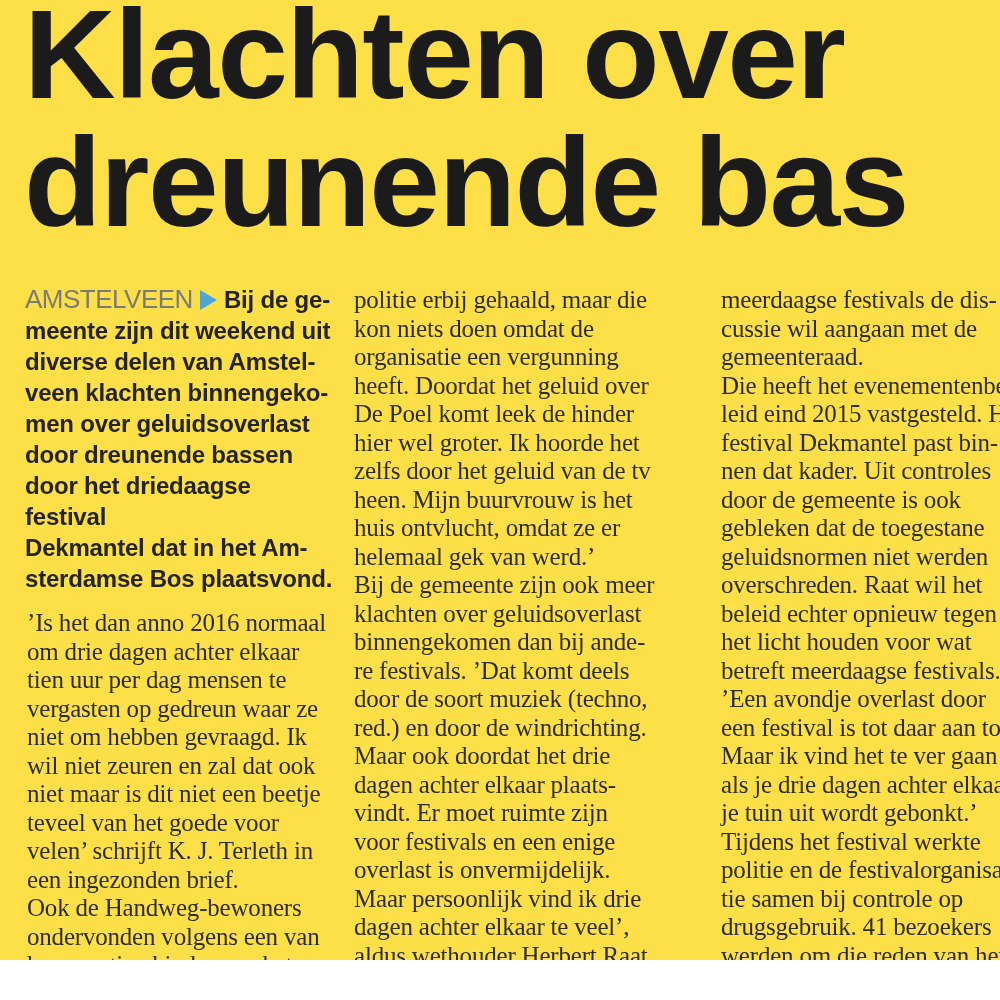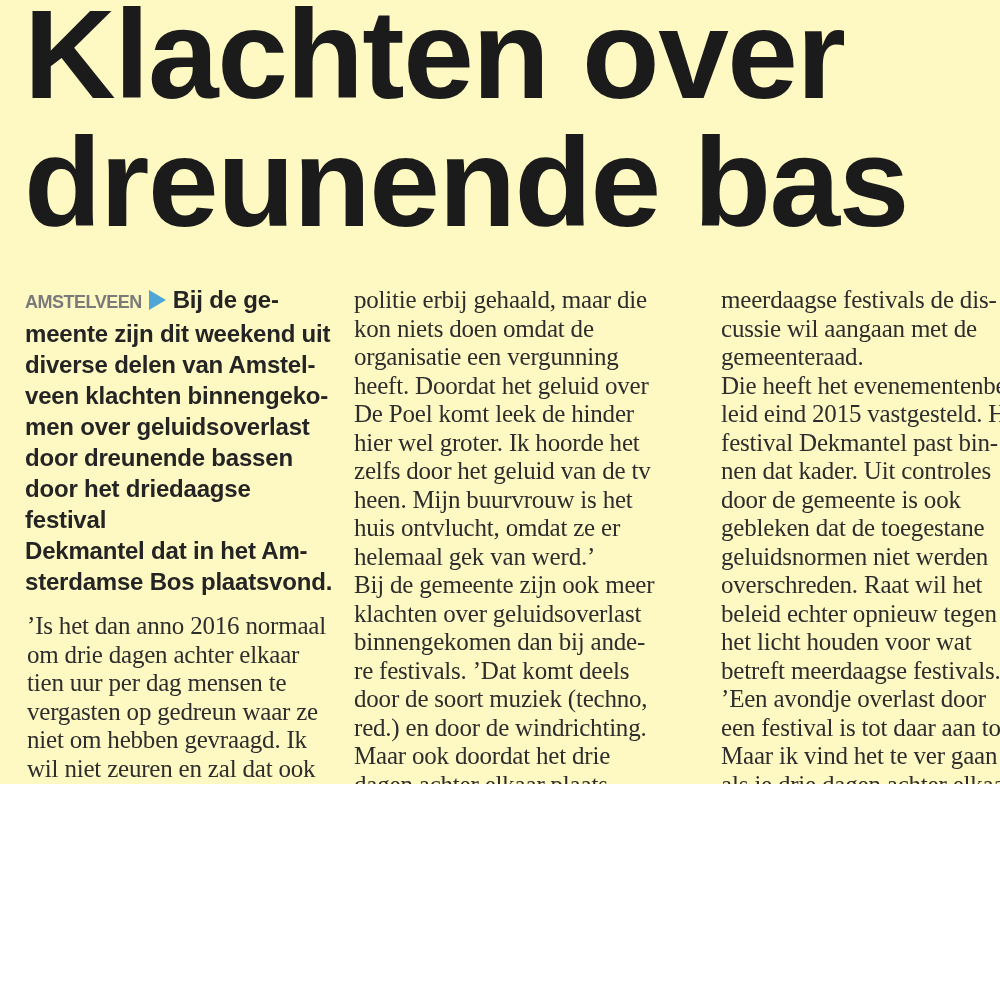--- a/index.html
+++ b/index.html
@@ -1,20 +1,20 @@
 <!DOCTYPE html>
 <html><head>
 <meta charset="utf-8">
 <style>
   html, body { margin: 0; padding: 0; background: #ffffff; }
   .page {
     position: relative;
     width: 1000px;
-    height: 784px;
-    background: #fef9c3;
+    height: 960px;
+    background: #fde047;
     overflow: hidden;
     font-family: "Liberation Sans", sans-serif;
   }
   .headline {
     position: absolute;
     left: 24px;
     top: -10px;
     margin: 0;
     font-family: "Liberation Sans", sans-serif;
     font-weight: 700;
@@ -36,22 +36,22 @@
     margin: 0;
     font-family: "Liberation Sans", sans-serif;
     font-weight: 700;
     font-size: 24px;
     line-height: 31px;
     letter-spacing: -0.2px;
     color: #242424;
     white-space: pre-line;
   }
   .kicker {
-    font-weight: 700;
-    font-size: 18px;
+    font-weight: 400;
+    font-size: 26px;
     letter-spacing: -0.5px;
     color: #7a7a7a;
   }
   .kicker-arrow {
     display: inline-block;
     width: 0;
     height: 0;
     border-left: 17px solid #4da6d6;
     border-top: 10px solid transparent;
     border-bottom: 10px solid transparent;

